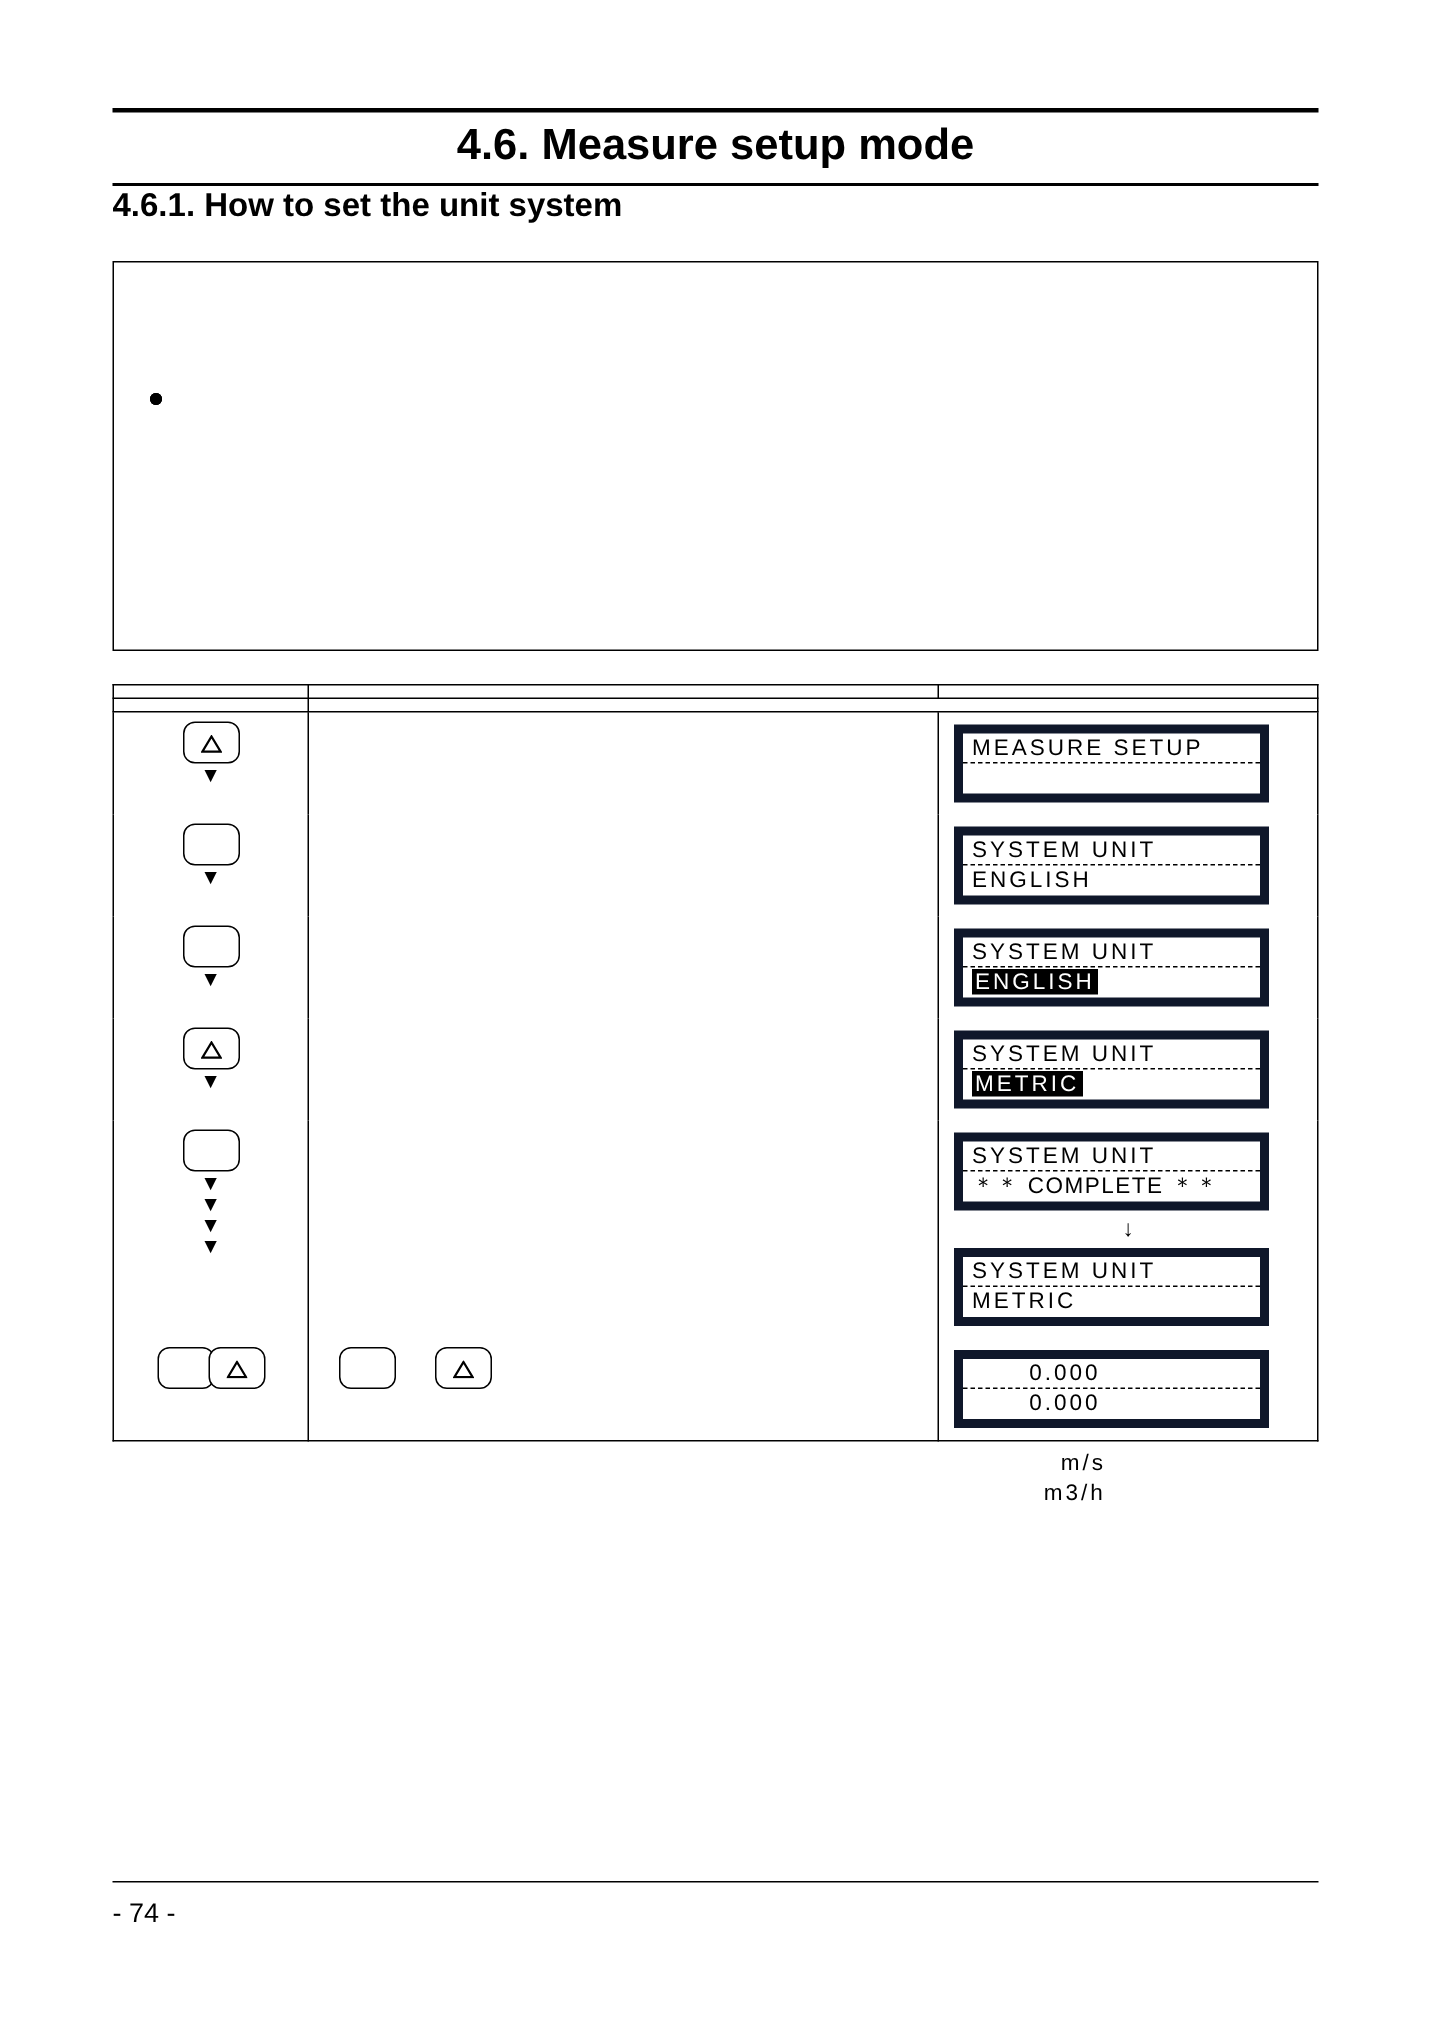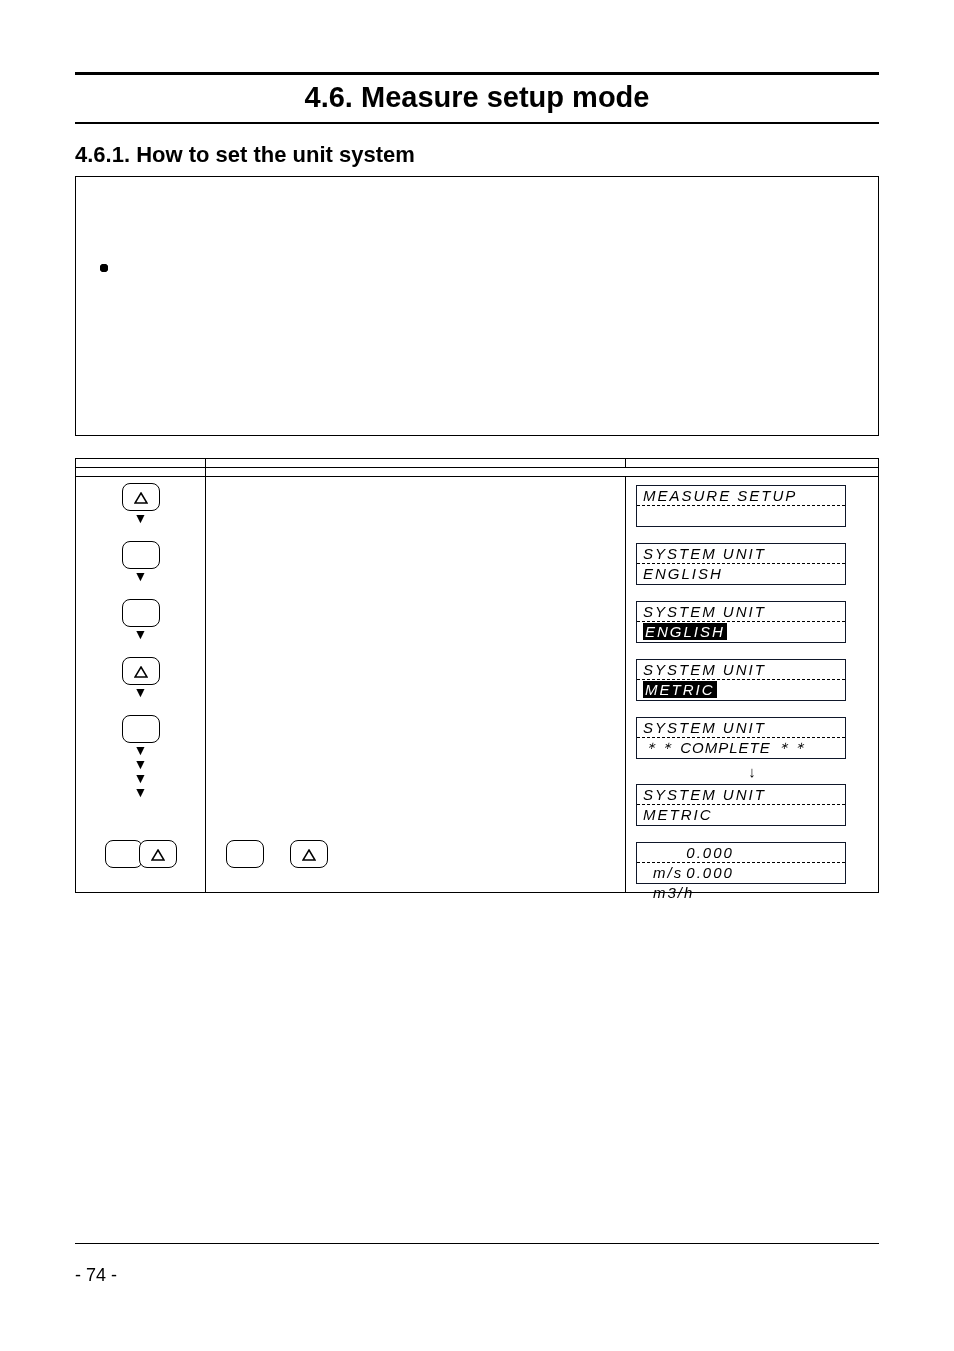--- a/index.html
+++ b/index.html
@@ -14,26 +14,25 @@
   }
   .page { padding: 72px 75px 0 75px; }
 
   .chapter-title {
     font-size: 29px;
     font-weight: bold;
     text-align: center;
     border-top: 3px solid #000;
     border-bottom: 2px solid #000;
     padding: 6px 0 8px 0;
-    margin-bottom: 18px;
   }
   .section-title {
     font-size: 22px;
     font-weight: bold;
-    margin-bottom: 8px;
+    margin-bottom: 24px;
   }
 
   .desc-box {
     border: 1px solid #000;
     padding: 12px 12px 12px 24px;
     font-size: 14px;
     line-height: 1.35;
     height: 260px;
   }
   .desc-box ul { margin: 0; padding: 0; list-style: none; }
@@ -80,52 +79,51 @@
     text-align: center;
     line-height: 26px;
   }
   .btn svg { vertical-align: middle; }
 
   .op-row { display: flex; align-items: center; gap: 16px; }
   .op-step { display: inline-flex; align-items: center; gap: 10px; }
 
   .lcd {
     width: 210px;
-    border: 1px solid #0f172a;
+    border: 6px solid #0f172a;
     font-family: Arial, Helvetica, sans-serif;
     font-size: 15px;
     letter-spacing: 2px;
     margin: 2px 0;
-    font-style: italic;
   }
   .lcd-line {
     padding: 0 6px;
     height: 20px;
     line-height: 20px;
   }
   .lcd-dashed { border-bottom: 1.5px dashed #000; }
   .lcd-center { }
   .inv {
     background: #000;
     color: #fff;
     padding: 0 2px;
     letter-spacing: 2px;
   }
   .two-col-lcd { display: flex; flex-direction: column; }
   .two-col-lcd > div:first-child { width: 52%; text-align: right; padding-right: 10px; border-right: 1px solid transparent; }
-  .two-col-lcd > div:last-child { width: 48%; text-align: left; padding-left: 10px; }
+  .two-col-lcd > div:last-child { width: 48%; text-align: right; padding-left: 10px; margin-top: 40px; }
   .spacer-down { text-align: center; font-size: 15px; line-height: 1.4; }
 
   .page-num {
     position: absolute;
     bottom: 65px; left: 75px;
     font-size: 18px;
     border-top: 1px solid #000;
     width: 804px;
-    padding-top: 21px;
+    padding-top: 10px;
   }
 </style>
 </head>
 <body>
 
 <div class="page">
   <div class="chapter-title">4.6. Measure setup mode</div>
   <div class="section-title">4.6.1. How to set the unit system</div>
 
   <div class="desc-box">

